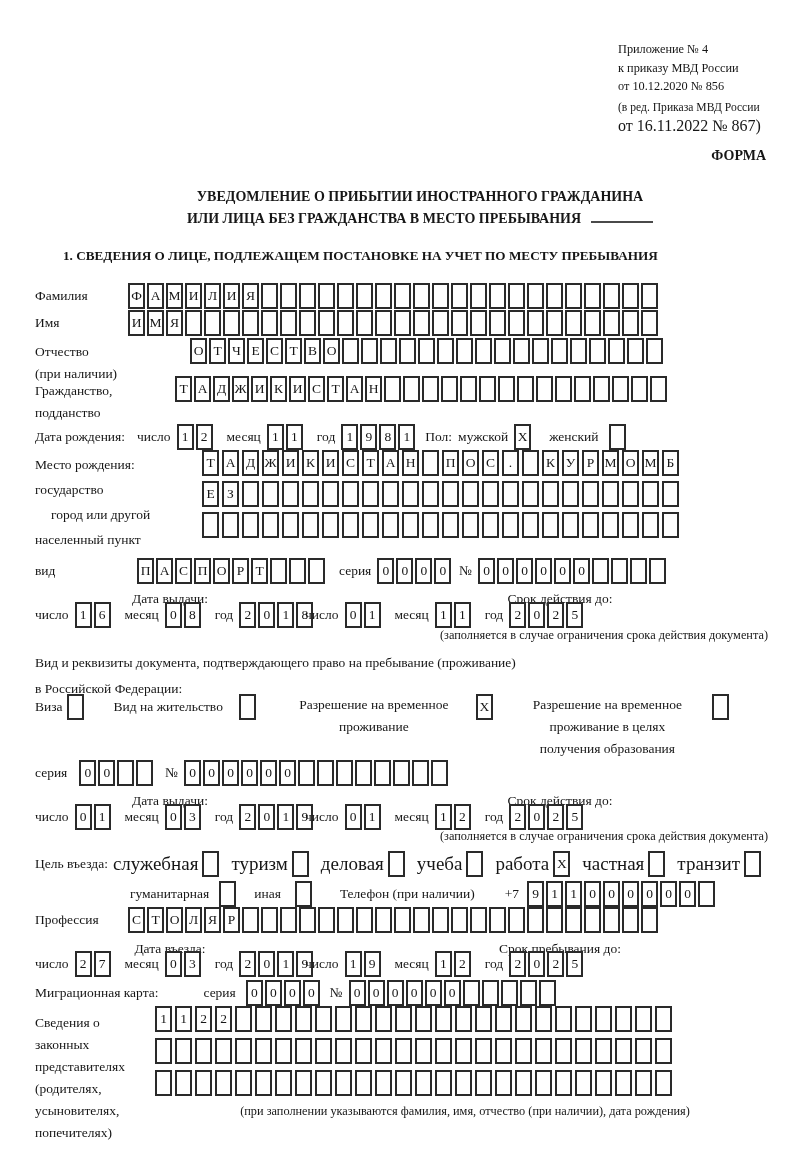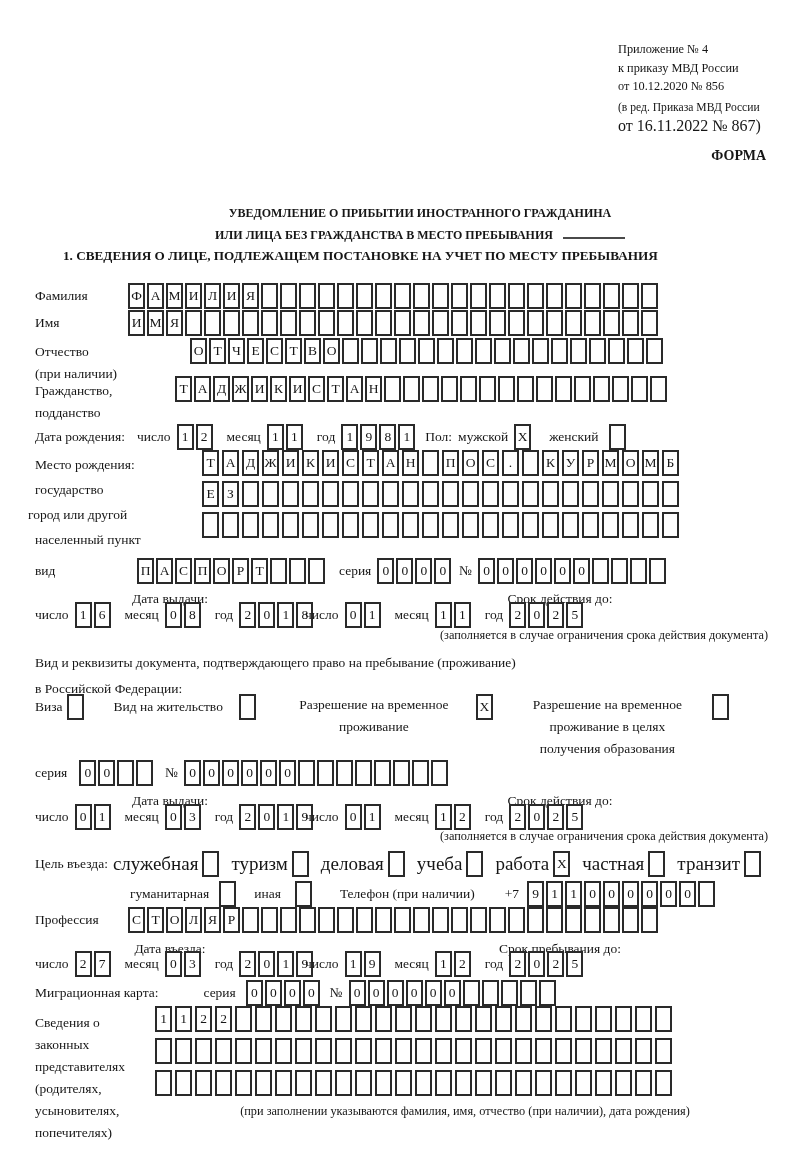--- a/index.html
+++ b/index.html
@@ -29,21 +29,21 @@
   <div class="abs" style="left:618px; top:40px; font-size:12.3px; line-height:18.5px;">
     <div>Приложение № 4</div>
     <div>к приказу МВД России</div>
     <div>от 10.12.2020 № 856</div>
     <div style="margin-top:3px; font-size:11.6px;">(в ред. Приказа МВД России</div>
     <div style="font-size:16px;">от 16.11.2022 № 867)</div>
   </div>
 
   <div class="abs b" style="right:34px; top:148px; font-size:14px;">ФОРМА</div>
 
-  <div class="abs ctr b" style="left:70px; top:202px; width:700px; font-size:12px; line-height:22px;">
+  <div class="abs ctr b" style="left:70px; top:186px; width:700px; font-size:14px; line-height:22px;">
     <div>УВЕДОМЛЕНИЕ О ПРИБЫТИИ ИНОСТРАННОГО ГРАЖДАНИНА</div>
     <div><span>ИЛИ ЛИЦА БЕЗ ГРАЖДАНСТВА В МЕСТО ПРЕБЫВАНИЯ</span><span class="title-underline"></span></div>
   </div>
 
   <div class="abs b" style="left:63px; top:248px; font-size:13.2px;">1. СВЕДЕНИЯ О ЛИЦЕ, ПОДЛЕЖАЩЕМ ПОСТАНОВКЕ НА УЧЕТ ПО МЕСТУ ПРЕБЫВАНИЯ</div>
 
   <div class="row" style="left:35px; top:283px;">
     <span class="lbl" style="width:93px;">Фамилия</span>
     <span class="cells"><span class="cell">Ф</span><span class="cell">А</span><span class="cell">М</span><span class="cell">И</span><span class="cell">Л</span><span class="cell">И</span><span class="cell">Я</span><span class="cell"></span><span class="cell"></span><span class="cell"></span><span class="cell"></span><span class="cell"></span><span class="cell"></span><span class="cell"></span><span class="cell"></span><span class="cell"></span><span class="cell"></span><span class="cell"></span><span class="cell"></span><span class="cell"></span><span class="cell"></span><span class="cell"></span><span class="cell"></span><span class="cell"></span><span class="cell"></span><span class="cell"></span><span class="cell"></span><span class="cell"></span></span>
   </div>
@@ -71,21 +71,21 @@
     <span class="cells"><span class="cell">1</span><span class="cell">9</span><span class="cell">8</span><span class="cell">1</span></span>
     <span class="lbl" style="margin-left:8px;">Пол:</span>
     <span class="lbl" style="margin:0 6px;">мужской</span>
     <span class="cells"><span class="cell">X</span></span>
     <span class="lbl" style="margin:0 10px 0 16px;">женский</span>
     <span class="cells"><span class="cell"></span></span>
   </div>
 
   <div class="abs lbl" style="left:35px; top:452px;">Место рождения:</div>
   <div class="abs lbl" style="left:35px; top:477px;">государство</div>
-  <div class="abs lbl" style="left:28px; top:502px;">город или другой</div>
+  <div class="abs lbl" style="left:51px; top:502px;">город или другой</div>
   <div class="abs lbl" style="left:35px; top:527px;">населенный пункт</div>
   <div class="abs cells p24" style="left:202px; top:450px;"><span class="cell">Т</span><span class="cell">А</span><span class="cell">Д</span><span class="cell">Ж</span><span class="cell">И</span><span class="cell">К</span><span class="cell">И</span><span class="cell">С</span><span class="cell">Т</span><span class="cell">А</span><span class="cell">Н</span><span class="cell"></span><span class="cell">П</span><span class="cell">О</span><span class="cell">С</span><span class="cell">.</span><span class="cell"></span><span class="cell">К</span><span class="cell">У</span><span class="cell">Р</span><span class="cell">М</span><span class="cell">О</span><span class="cell">М</span><span class="cell">Б</span></div>
   <div class="abs cells p24" style="left:202px; top:481px;"><span class="cell">Е</span><span class="cell">З</span><span class="cell"></span><span class="cell"></span><span class="cell"></span><span class="cell"></span><span class="cell"></span><span class="cell"></span><span class="cell"></span><span class="cell"></span><span class="cell"></span><span class="cell"></span><span class="cell"></span><span class="cell"></span><span class="cell"></span><span class="cell"></span><span class="cell"></span><span class="cell"></span><span class="cell"></span><span class="cell"></span><span class="cell"></span><span class="cell"></span><span class="cell"></span><span class="cell"></span></div>
   <div class="abs cells p24" style="left:202px; top:512px;"><span class="cell"></span><span class="cell"></span><span class="cell"></span><span class="cell"></span><span class="cell"></span><span class="cell"></span><span class="cell"></span><span class="cell"></span><span class="cell"></span><span class="cell"></span><span class="cell"></span><span class="cell"></span><span class="cell"></span><span class="cell"></span><span class="cell"></span><span class="cell"></span><span class="cell"></span><span class="cell"></span><span class="cell"></span><span class="cell"></span><span class="cell"></span><span class="cell"></span><span class="cell"></span><span class="cell"></span></div>
 
 
   <div class="row" style="left:35px; top:558px;">
     <span class="lbl" style="width:102px;">вид</span>
     <span class="cells"><span class="cell">П</span><span class="cell">А</span><span class="cell">С</span><span class="cell">П</span><span class="cell">О</span><span class="cell">Р</span><span class="cell">Т</span><span class="cell"></span><span class="cell"></span><span class="cell"></span></span>
     <span class="dl">серия</span>

